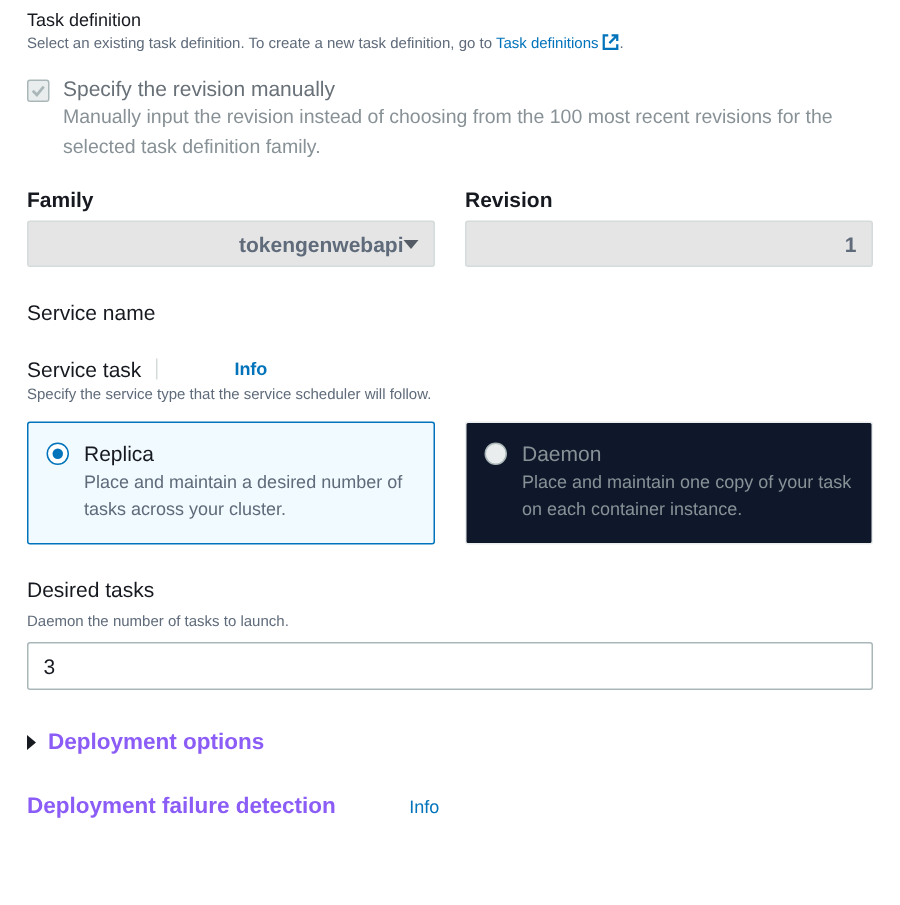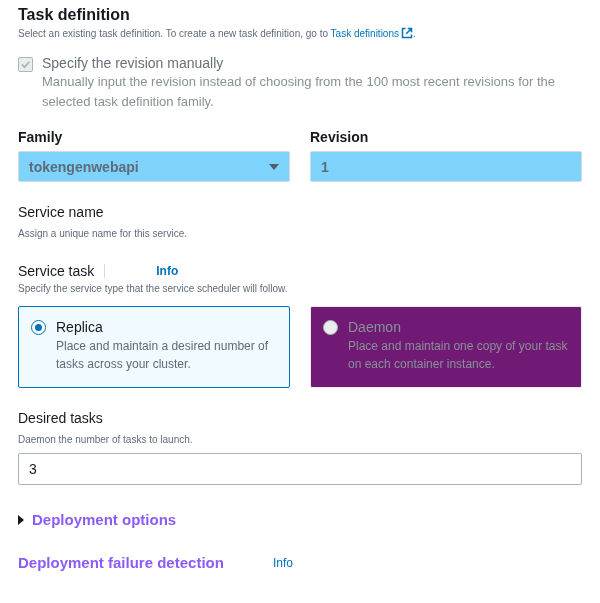--- a/index.html
+++ b/index.html
@@ -5,22 +5,22 @@
   * { box-sizing: border-box; margin: 0; padding: 0; }
   body {
     font-family: "Amazon Ember", "Helvetica Neue", Arial, sans-serif;
     font-size: 14px;
     color: #16191f;
     background: #fff;
     padding: 6px 18px 18px 18px;
     width: 600px;
   }
   .section-title {
-    font-size: 16px;
-    font-weight: 700;
+    font-size: 12px;
+    font-weight: 400;
     color: #16191f;
     margin-bottom: 2px;
   }
   .section-desc {
     font-size: 10px;
     color: #5f6b7a;
     line-height: 1.5;
   }
   a.link {
     color: #0073bb;
@@ -79,23 +79,24 @@
     border-radius: 2px;
     padding: 0 10px;
     font-size: 14px;
     color: #16191f;
     display: flex;
     align-items: center;
     justify-content: space-between;
     background: #fff;
   }
   .select-box.disabled, .input-box.disabled {
-    background: #7dd3fc;
+    background: #e5e5e5;
     border-color: #d5dbdb;
     color: #5f6b7a;
+    justify-content: flex-end;
   }
   .caret-down {
     width: 0; height: 0;
     border-left: 5px solid transparent;
     border-right: 5px solid transparent;
     border-top: 6px solid #545b64;
   }
   .block { margin-top: 22px; }
   input.text-field {
     width: 100%;
@@ -138,21 +139,21 @@
     display: flex;
     gap: 10px;
     align-items: flex-start;
     cursor: pointer;
   }
   .tile.selected {
     border: 1px solid #0073bb;
     background: #f1faff;
   }
   .tile.disabled {
-    background: #701a75;
+    background: #0f172a;
     border-color: #eaeded;
     cursor: default;
   }
   .radio {
     width: 15px; height: 15px;
     border: 1px solid #879196;
     border-radius: 50%;
     flex-shrink: 0;
     margin-top: 1px;
     display: flex;
@@ -231,21 +232,20 @@
   <div>
     <div class="field-label">Revision</div>
     <div class="input-box disabled">
       <span>1</span>
     </div>
   </div>
 </div>
 
 <div class="block">
   <div class="field-label">Service name</div>
-  <div class="section-desc" style="margin-bottom:6px">Assign a unique name for this service.</div>
 </div>
 
 <div class="block">
   <div class="label-row">
     <span class="field-label" style="margin-bottom:0">Service task</span>
     <span class="divider"></span>
     <span class="info-link">Info</span>
   </div>
   <div class="section-desc" style="margin-top:2px">Specify the service type that the service scheduler will follow.</div>
   <div class="tiles">

